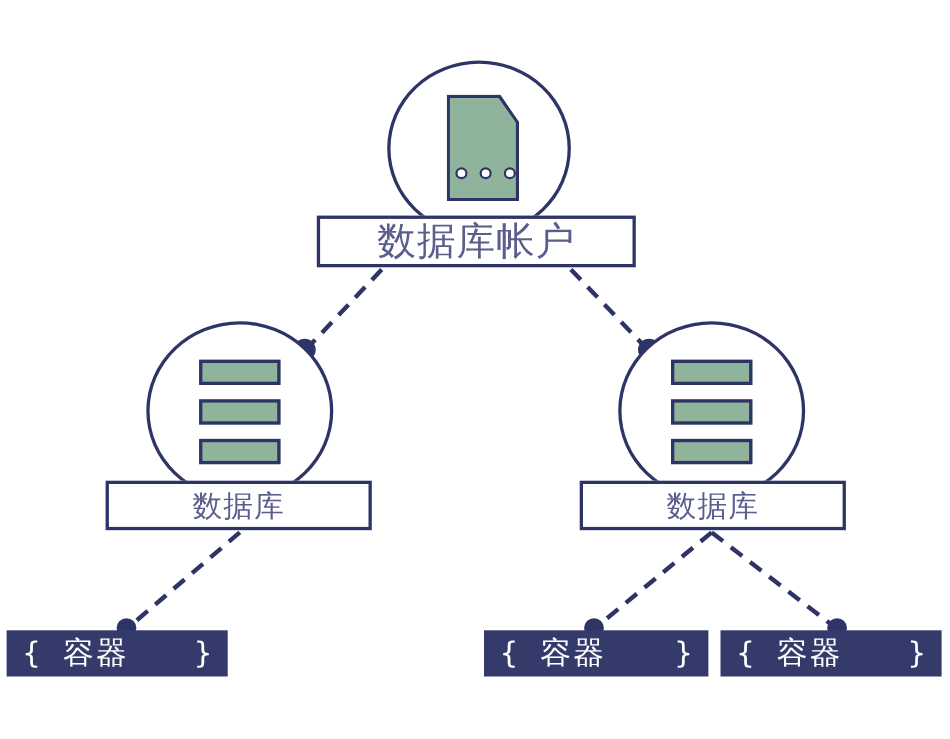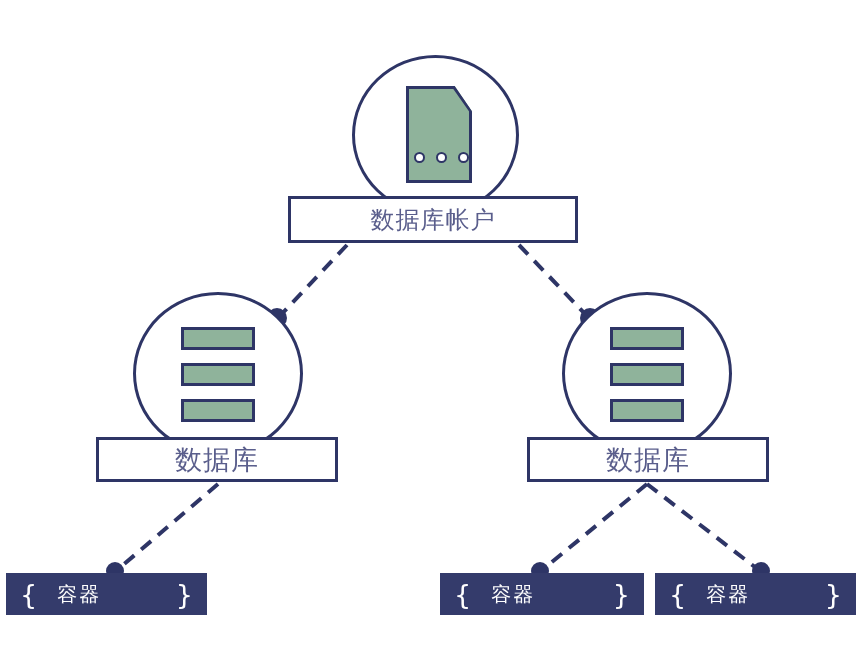--- a/index.html
+++ b/index.html
@@ -83,21 +83,21 @@
     white-space: nowrap;
     overflow: hidden;
   }
   .brace-left {
     margin-left: 14px;
     font-size: 27px;
     line-height: 1;
   }
   .container-text {
     margin-left: 20px;
-    font-size: 20px;
+    font-size: 28px;
     line-height: 1;
     letter-spacing: 2px;
   }
   .brace-right {
     margin-left: auto;
     margin-right: 14px;
     font-size: 27px;
     line-height: 1;
   }
 </style>
@@ -133,21 +133,21 @@
     <svg width="66" height="97" viewBox="0 0 66 97" xmlns="http://www.w3.org/2000/svg" style="position:absolute; left:0; top:0;">
       <polygon points="1.5,1.5 48,1.5 64.5,25 64.5,95.5 1.5,95.5" fill="#8FB39B" stroke="#2E3566" stroke-width="3"></polygon>
     </svg>
   </div>
   <div class="file-dots" style="left:414px; top:152px;">
     <span class="file-dot"></span>
     <span class="file-dot"></span>
     <span class="file-dot"></span>
   </div>
 
-  <div class="label-plate" style="left:288px; top:196px; width:290px; height:47px; font-size:24px;">
+  <div class="label-plate" style="left:288px; top:196px; width:290px; height:47px; font-size:35px;">
     <span>数据库帐户</span>
   </div>
 
   <div class="circle-node" style="left:133px; top:292px; width:170px; height:163px;"></div>
   <div class="db-bar" style="left:181px; top:327px; width:74px; height:23px;"></div>
   <div class="db-bar" style="left:181px; top:363px; width:74px; height:23px;"></div>
   <div class="db-bar" style="left:181px; top:399px; width:74px; height:23px;"></div>
 
   <div class="label-plate" style="left:96px; top:437px; width:242px; height:45px; font-size:27px;">
     <span>数据库</span>

